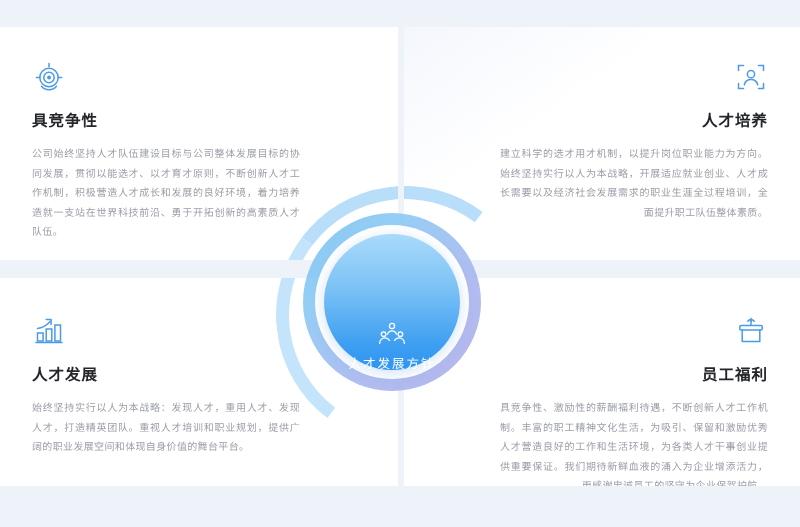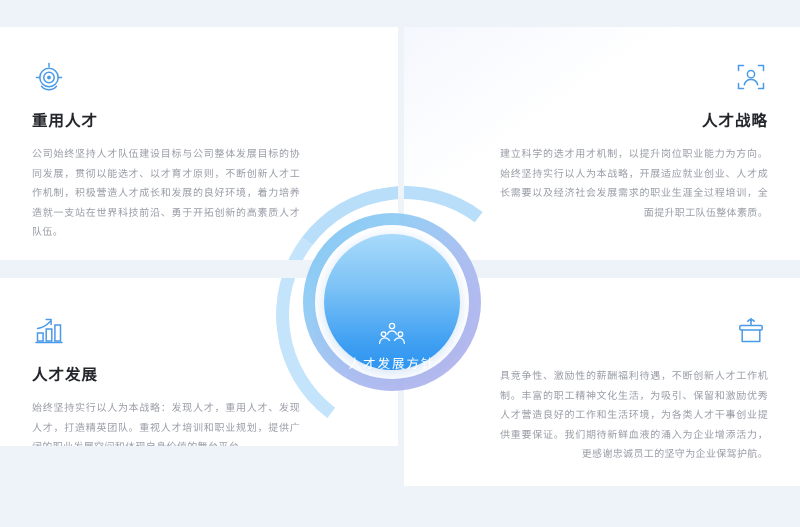--- a/index.html
+++ b/index.html
@@ -25,21 +25,21 @@
   
   .quad {
     position: absolute;
     background: #ffffff;
     box-sizing: border-box;
     overflow: hidden;
   }
   .quad-tl { left: 0;   top: 27px;  width: 398px; height: 233px; }
   .quad-tr { left: 404px; top: 27px; width: 396px; height: 233px;
              background: linear-gradient(145deg,#f4f7fd 0%, #ffffff 38%, #ffffff 100%); }
-  .quad-bl { left: 0;   top: 278px; width: 398px; height: 168px; }
+  .quad-bl { left: 0;   top: 278px; width: 398px; height: 208px; }
   .quad-br { left: 404px; top: 278px; width: 396px; height: 208px; }
 
   
   .panel-inner {
     position: absolute;
     width: 268px;
   }
   .panel-tl .panel-inner { left: 32px;  top: 33px; }
   .panel-tr .panel-inner { right: 32px; top: 33px; text-align: right; }
   .panel-bl .panel-inner { left: 32px;  top: 36px; }
@@ -158,35 +158,35 @@
       <span class="card-icon">
         <svg viewBox="0 0 34 34" width="34" height="34" fill="none" stroke="#4a9ae8" stroke-width="1.5">
           <path d="M17 3.5v3.2" stroke-linecap="round"></path>
           <circle cx="17" cy="17.5" r="9.2"></circle>
           <circle cx="17" cy="17.5" r="5.2"></circle>
           <circle cx="17" cy="17.5" r="1.9" fill="#4a9ae8" stroke="none"></circle>
           <path d="M7.8 17.5h-3.4M29.6 17.5h-3.4" stroke-linecap="round"></path>
           <path d="M9.5 26.2c1.9 2.2 4.5 3.5 7.5 3.5s5.6-1.3 7.5-3.5" stroke-linecap="round"></path>
         </svg>
       </span>
-      <h3 class="card-title">重用人才</h3>
+      <h3 class="card-title">具竞争性</h3>
       <p class="card-body">公司始终坚持人才队伍建设目标与公司整体发展目标的协同发展，贯彻以能选才、以才育才原则，不断创新人才工作机制，积极营造人才成长和发展的良好环境，着力培养造就一支站在世界科技前沿、勇于开拓创新的高素质人才队伍。</p>
     </div>
   </div>
 
   <div class="quad quad-tr panel-tr">
     <div class="panel-inner">
       <span class="card-icon">
         <svg viewBox="0 0 34 34" width="34" height="34" fill="none" stroke="#4a9ae8" stroke-width="1.5" stroke-linecap="round">
           <path d="M4.5 10.5V5.5h5M29.5 10.5V5.5h-5M4.5 23.5v5h5M29.5 23.5v5h-5"></path>
           <circle cx="17" cy="14.2" r="3.6"></circle>
           <path d="M10.3 24.8a6.9 6.9 0 0 1 13.4 0"></path>
         </svg>
       </span>
-      <h3 class="card-title">人才战略</h3>
+      <h3 class="card-title">人才培养</h3>
       <p class="card-body">建立科学的选才用才机制，以提升岗位职业能力为方向。始终坚持实行以人为本战略，开展适应就业创业、人才成长需要以及经济社会发展需求的职业生涯全过程培训，全面提升职工队伍整体素质。</p>
     </div>
   </div>
 
   <div class="quad quad-bl panel-bl">
     <div class="panel-inner">
       <span class="card-icon">
         <svg viewBox="0 0 34 34" width="34" height="34" fill="none" stroke="#4a9ae8" stroke-width="1.5" stroke-linecap="round">
           <path d="M4 28.5h26"></path>
           <rect x="5.5" y="19" width="5.6" height="8"></rect>
@@ -204,20 +204,21 @@
   <div class="quad quad-br panel-br">
     <div class="panel-inner">
       <span class="card-icon">
         <svg viewBox="0 0 34 34" width="34" height="34" fill="none" stroke="#4a9ae8" stroke-width="1.5" stroke-linecap="round" stroke-linejoin="round">
           <path d="M17 4.5v6.2"></path>
           <path d="M13.8 7.3c1.4-1.9 3.1-2.4 3.2-0.2M20.2 7.3c-1.4-1.9-3.1-2.4-3.2-0.2"></path>
           <rect x="5.8" y="11.6" width="22.4" height="4.3" rx="1.2"></rect>
           <path d="M8.2 16.2v11.4h17.6V16.2"></path>
         </svg>
       </span>
+      <h3 class="card-title">员工福利</h3>
       <p class="card-body">具竞争性、激励性的薪酬福利待遇，不断创新人才工作机制。丰富的职工精神文化生活，为吸引、保留和激励优秀人才营造良好的工作和生活环境，为各类人才干事创业提供重要保证。我们期待新鲜血液的涌入为企业增添活力，更感谢忠诚员工的坚守为企业保驾护航。</p>
     </div>
   </div>
 
   <div id="hub">
     <div class="hub-ring"></div>
     <div class="hub-gap"></div>
     <div class="hub-core">
       <span class="hub-icon">
         <svg viewBox="0 0 30 30" width="30" height="30" fill="none" stroke="#ffffff" stroke-width="1.3" stroke-linecap="round">

